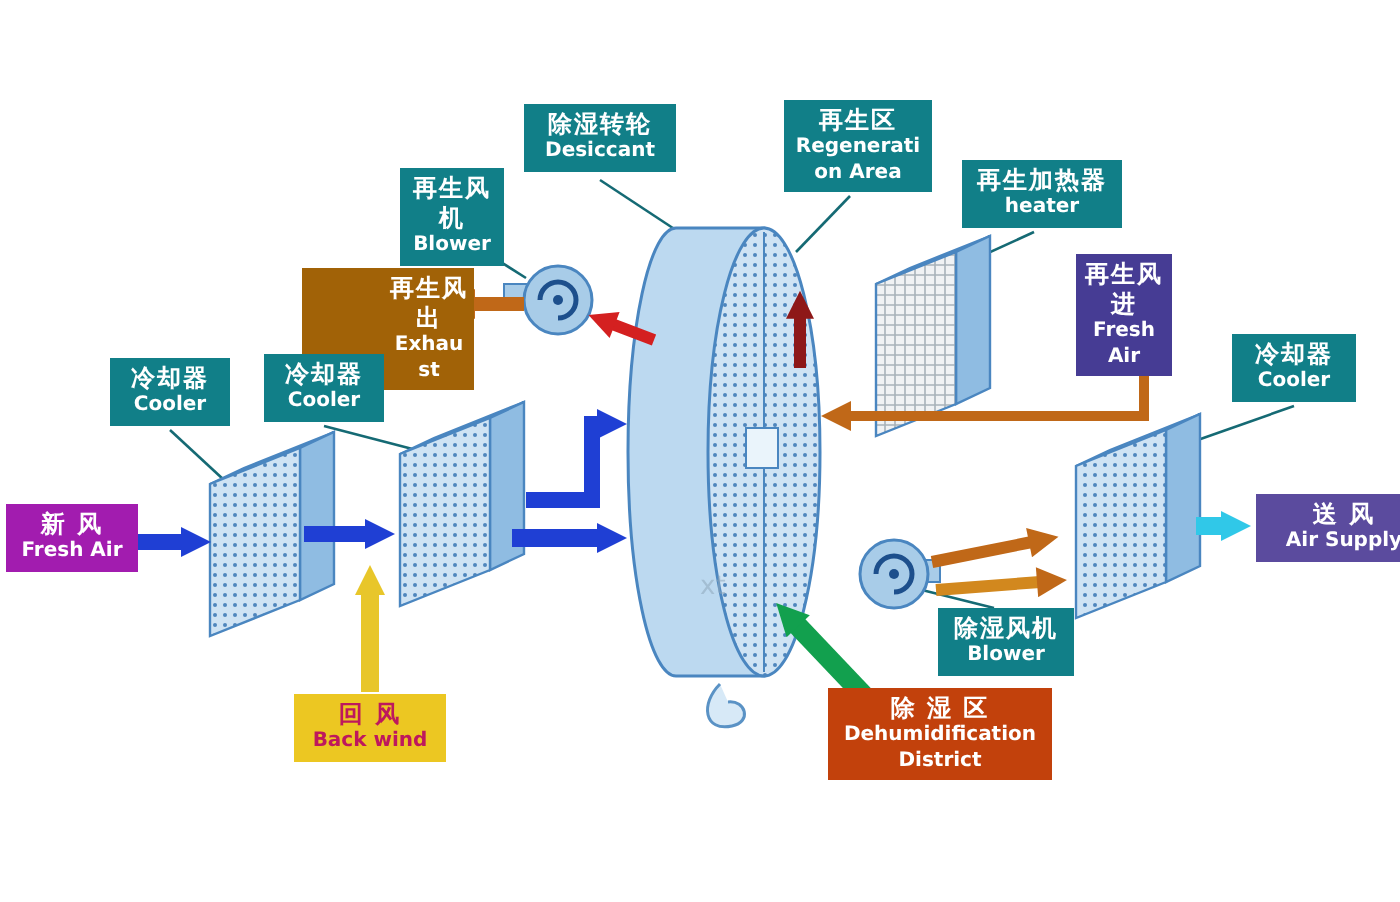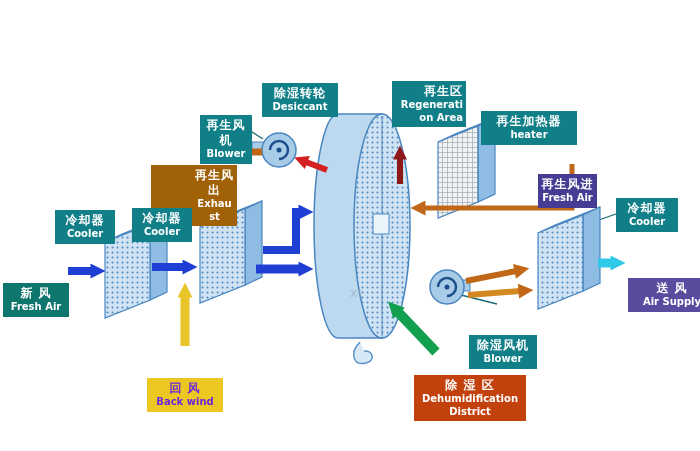--- a/index.html
+++ b/index.html
@@ -3,35 +3,35 @@
 <meta charset="utf-8">
 <style>
   html,body{margin:0;padding:0;background:#fff;}
   .stage{
     position:relative;width:700px;height:451px;background:#ffffff;
     font-family:"DejaVu Sans", sans-serif;overflow:hidden;
   }
   .diagram{position:absolute;left:0;top:0;}
   .lbl{
     position:absolute;background:#117f88;color:#ffffff;text-align:center;
-    padding:3px 3px;box-sizing:border-box;font-weight:bold;z-index:5;margin-top:31px;
+    padding:3px 3px;box-sizing:border-box;font-weight:bold;z-index:5;
   }
   .lbl .zh{display:block;font-size:12px;letter-spacing:1px;line-height:1.25;}
   .lbl .en{display:block;font-size:10px;line-height:1.25;overflow-wrap:anywhere;}
   #lbl-desiccant{left:262px;top:52px;width:76px;}
-  #lbl-regen-area{left:392px;top:50px;width:74px;text-align:right;}
+  #lbl-regen-area{left:392px;top:50px;width:74px;}
   #lbl-regen-blower{left:200px;top:84px;width:52px;}
-  #lbl-regen-heater{left:481px;top:80px;width:96px;}
+  #lbl-regen-heater{left:481px;top:80px;width:80px;}
   #lbl-regen-exhaust{left:151px;top:134px;width:86px;background:#a16207;padding-left:44px;}
-  #lbl-regen-fresh-air{left:538px;top:143px;width:59px;background:#463c94;}
+  #lbl-regen-fresh-air{left:538px;top:127px;width:48px;background:#463c94;}
   #lbl-cooler-left{left:55px;top:179px;width:60px;}
   #lbl-cooler-mid{left:132px;top:177px;width:60px;}
   #lbl-cooler-right{left:616px;top:167px;width:62px;}
-  #lbl-fresh-air{left:3px;top:252px;width:66px;background:#0f766e;}
-  #lbl-back-wind{left:147px;top:347px;width:76px;background:#ecc722;color:#6d28d9;}
+  #lbl-fresh-air{left:3px;top:252px;width:66px;background:#a21caf;}
+  #lbl-back-wind{left:147px;top:347px;width:76px;background:#ecc722;color:#be185d;}
   #lbl-dehumid-blower{left:469px;top:304px;width:68px;}
   #lbl-dehumid-district{left:414px;top:344px;width:112px;background:#c2410c;}
   #lbl-air-supply{left:628px;top:247px;width:88px;background:#5b4b9e;}
 </style>
 </head>
 <body>
 
 <div class="stage">
 
   <svg class="diagram" width="700" height="451" viewBox="0 0 700 451">

